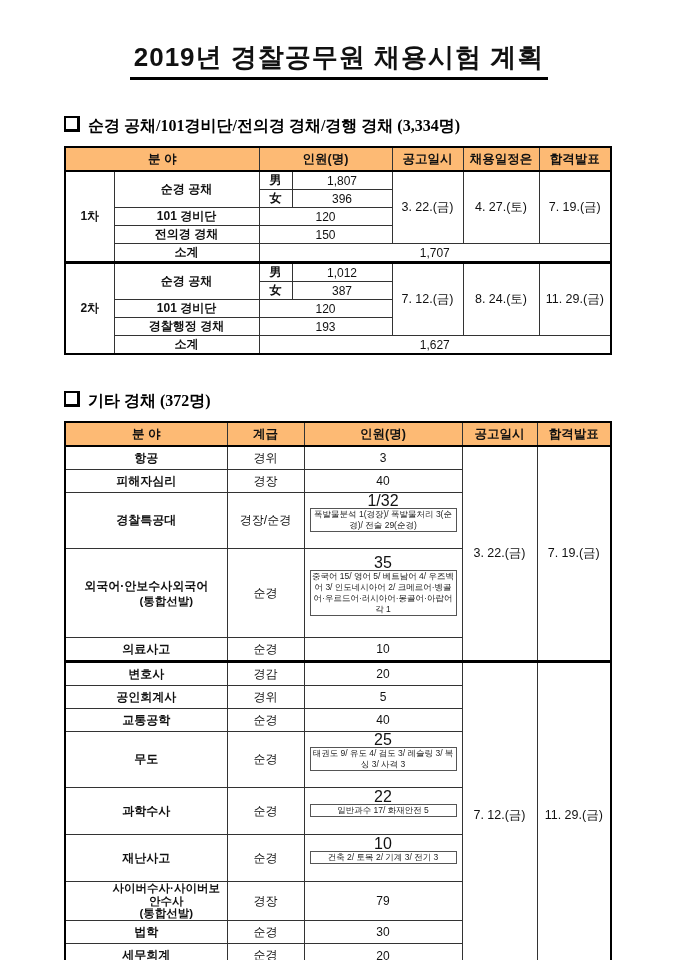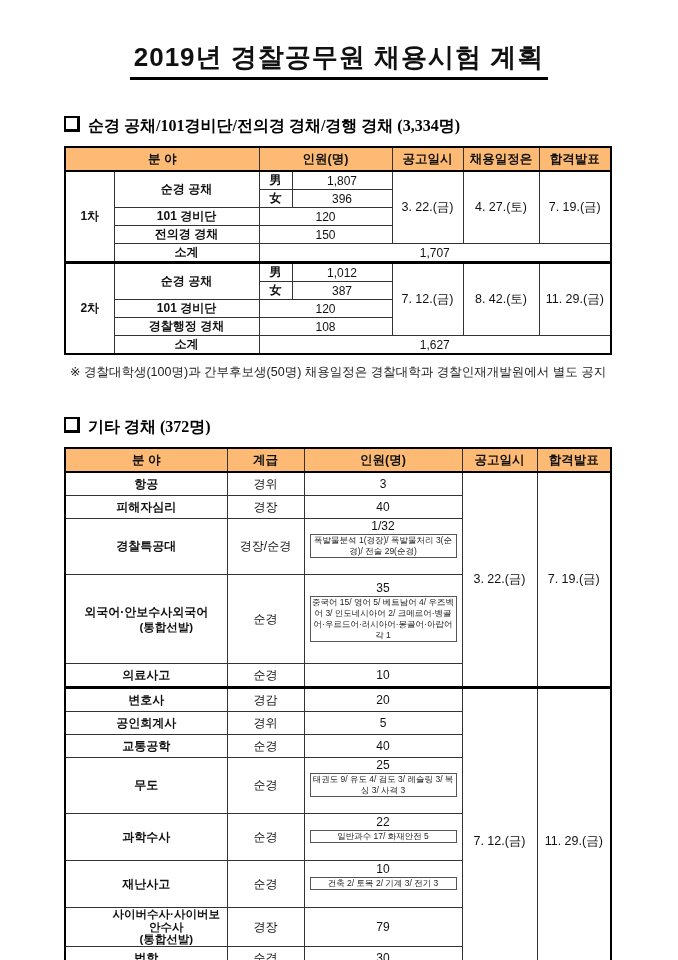--- a/index.html
+++ b/index.html
@@ -37,21 +37,21 @@
   }
   th {
     background:#fdba74; font-weight:bold; font-size:12.5px;
     height:22px; border-bottom:2px solid #000;
   }
   .lbl { font-weight:bold; }
   .date { font-size:12.5px; }
   .t1 td { height:17px; }
   tr.block-sep td { border-top:3px solid #000; }
 
-  .cnt { font-size:12px; line-height:15px;text-align:center; }
+  .cnt { font-size:16px; line-height:15px;text-align:center; }
   .sub-box {
     border:1px solid #555; margin:0 4px 16px 4px; padding:0 1px;
     font-size:8.5px; line-height:1.3; font-weight:normal; color:#222;
   }
   .field2 { font-size:11.5px; font-weight:bold; line-height:1.1;margin-left:40px; }
   .t2 .f { font-weight:bold; }
   tr.r22 td { height:22px;margin-top:20px; }
   tr.r23 td { height:23px;text-align:center; }
   tr.r32 td { height:32px; }
   tr.r46 td { height:46px; }
@@ -116,43 +116,42 @@
     <tr>
       <td class="lbl">소계</td>
       <td colspan="5">1,707</td>
     </tr>
     <tr class="block-sep">
       <td rowspan="5" class="lbl">2차</td>
       <td rowspan="2" class="lbl">순경 공채</td>
       <td class="lbl">男</td>
       <td>1,012</td>
       <td rowspan="4" class="date">7. 12.(금)</td>
-      <td rowspan="4" class="date">8. 42.(토)</td>
+      <td rowspan="4" class="date">8. 24.(토)</td>
       <td rowspan="4" class="date">11. 29.(금)</td>
     </tr>
     <tr>
       <td class="lbl">女</td>
       <td>387</td>
     </tr>
     <tr>
       <td class="lbl">101 경비단</td>
       <td colspan="2">120</td>
     </tr>
     <tr>
       <td class="lbl">경찰행정 경채</td>
-      <td colspan="2">108</td>
+      <td colspan="2">193</td>
     </tr>
     <tr>
       <td class="lbl">소계</td>
       <td colspan="5">1,627</td>
     </tr>
   </tbody>
     </table>
 
-  <div class="note">※ 경찰대학생(100명)과 간부후보생(50명) 채용일정은 경찰대학과 경찰인재개발원에서 별도 공지</div>
 
   <div class="sec-head">
     <span class="bullet-square"></span>
     <span>기타 경채 (372명)</span>
   </div>
 
   <table class="t2">
     <colgroup>
       <col style="width:162px">
         <col style="width:77px">

